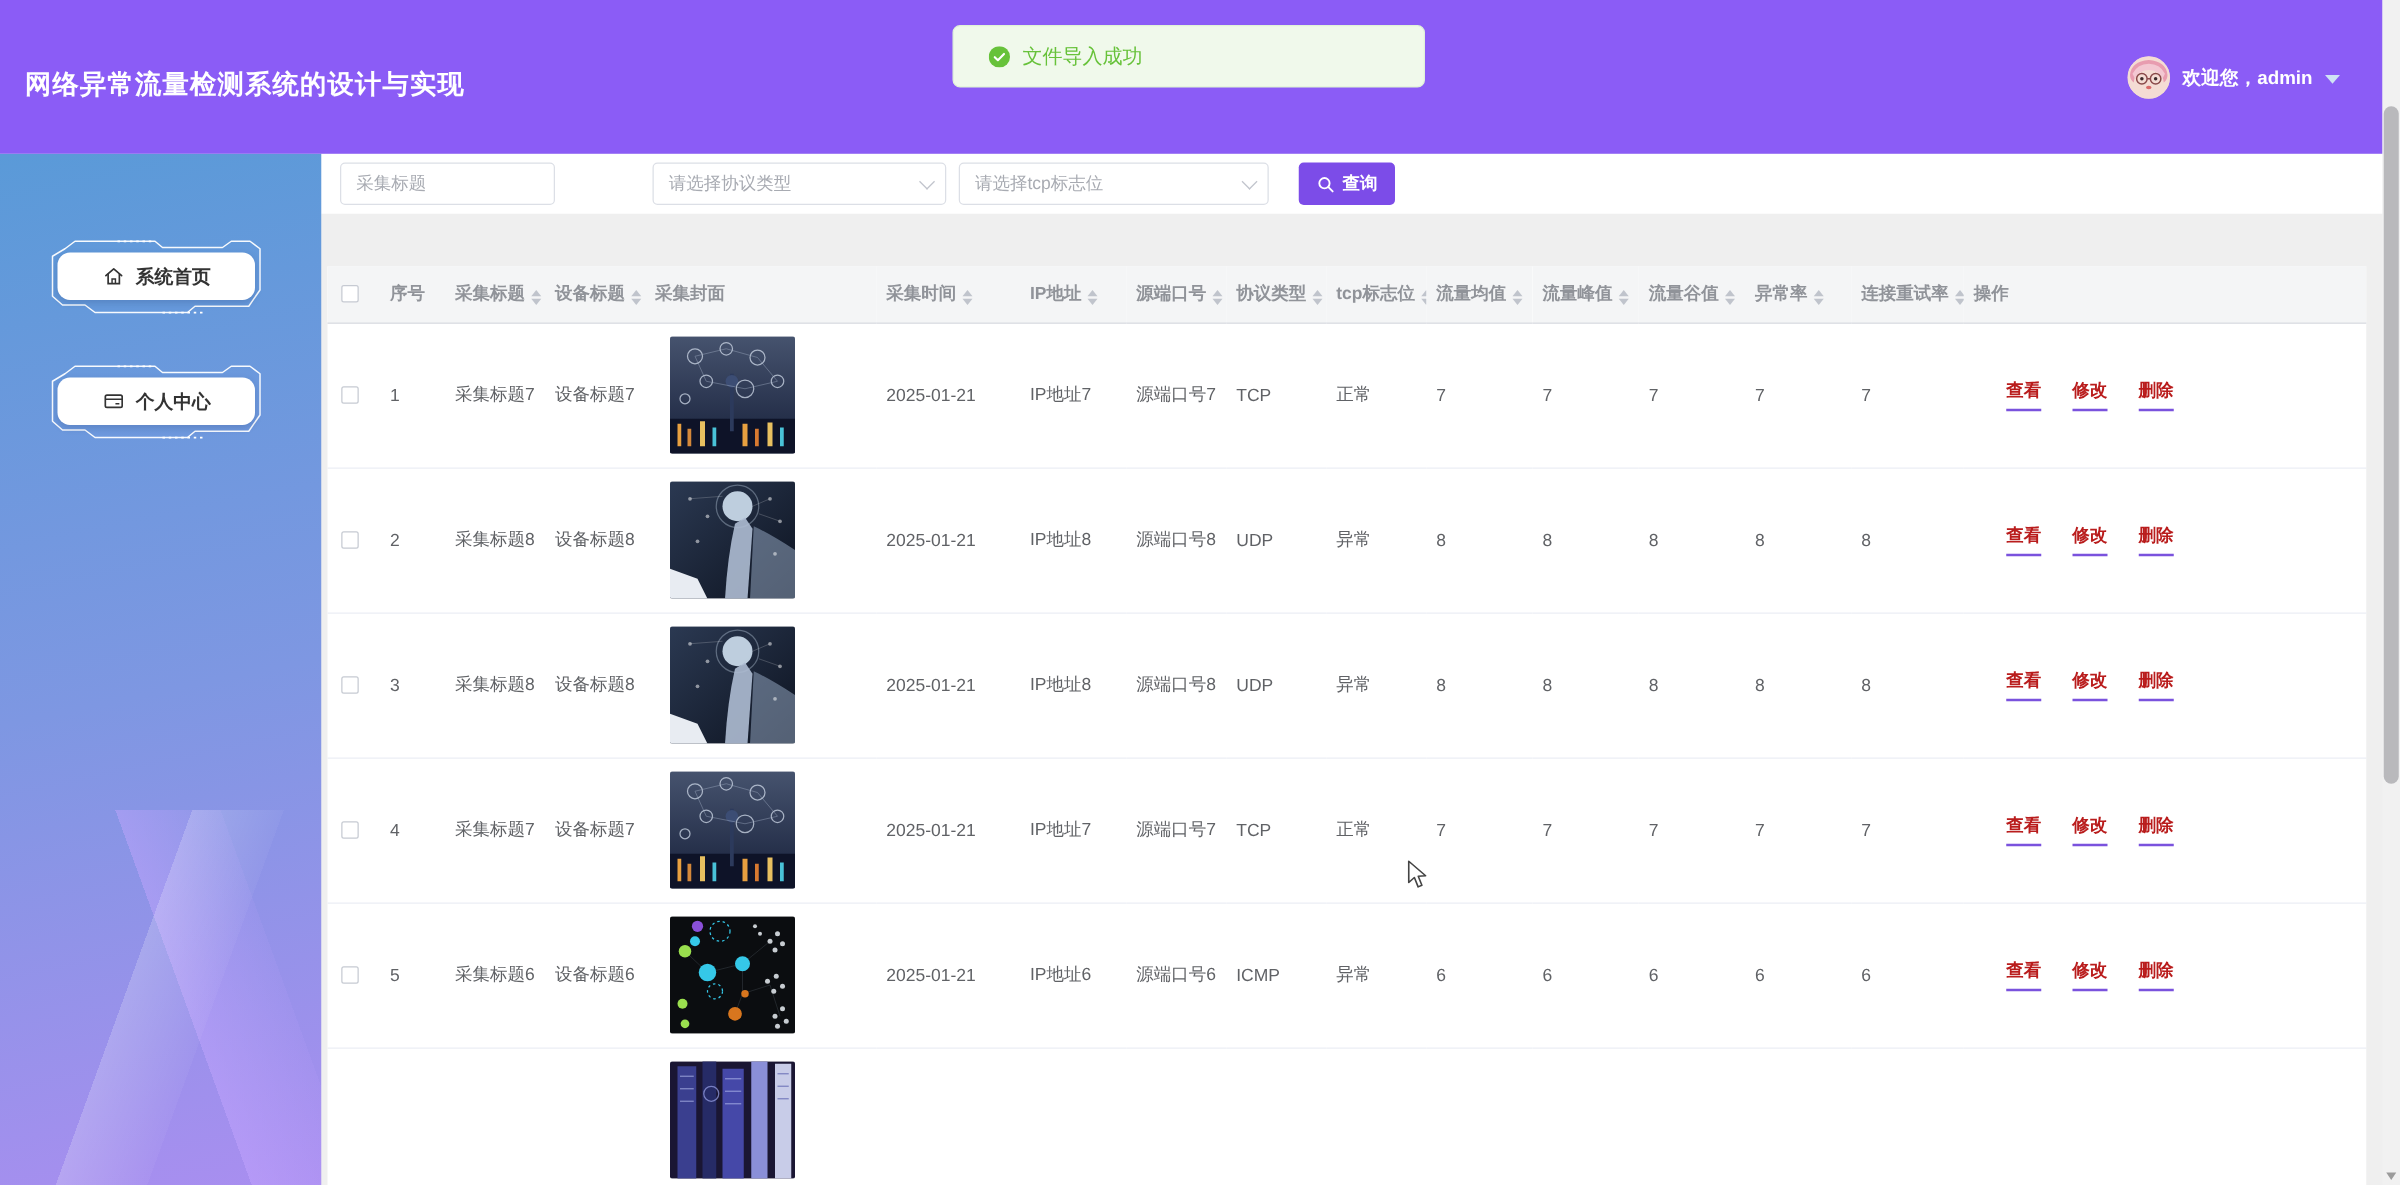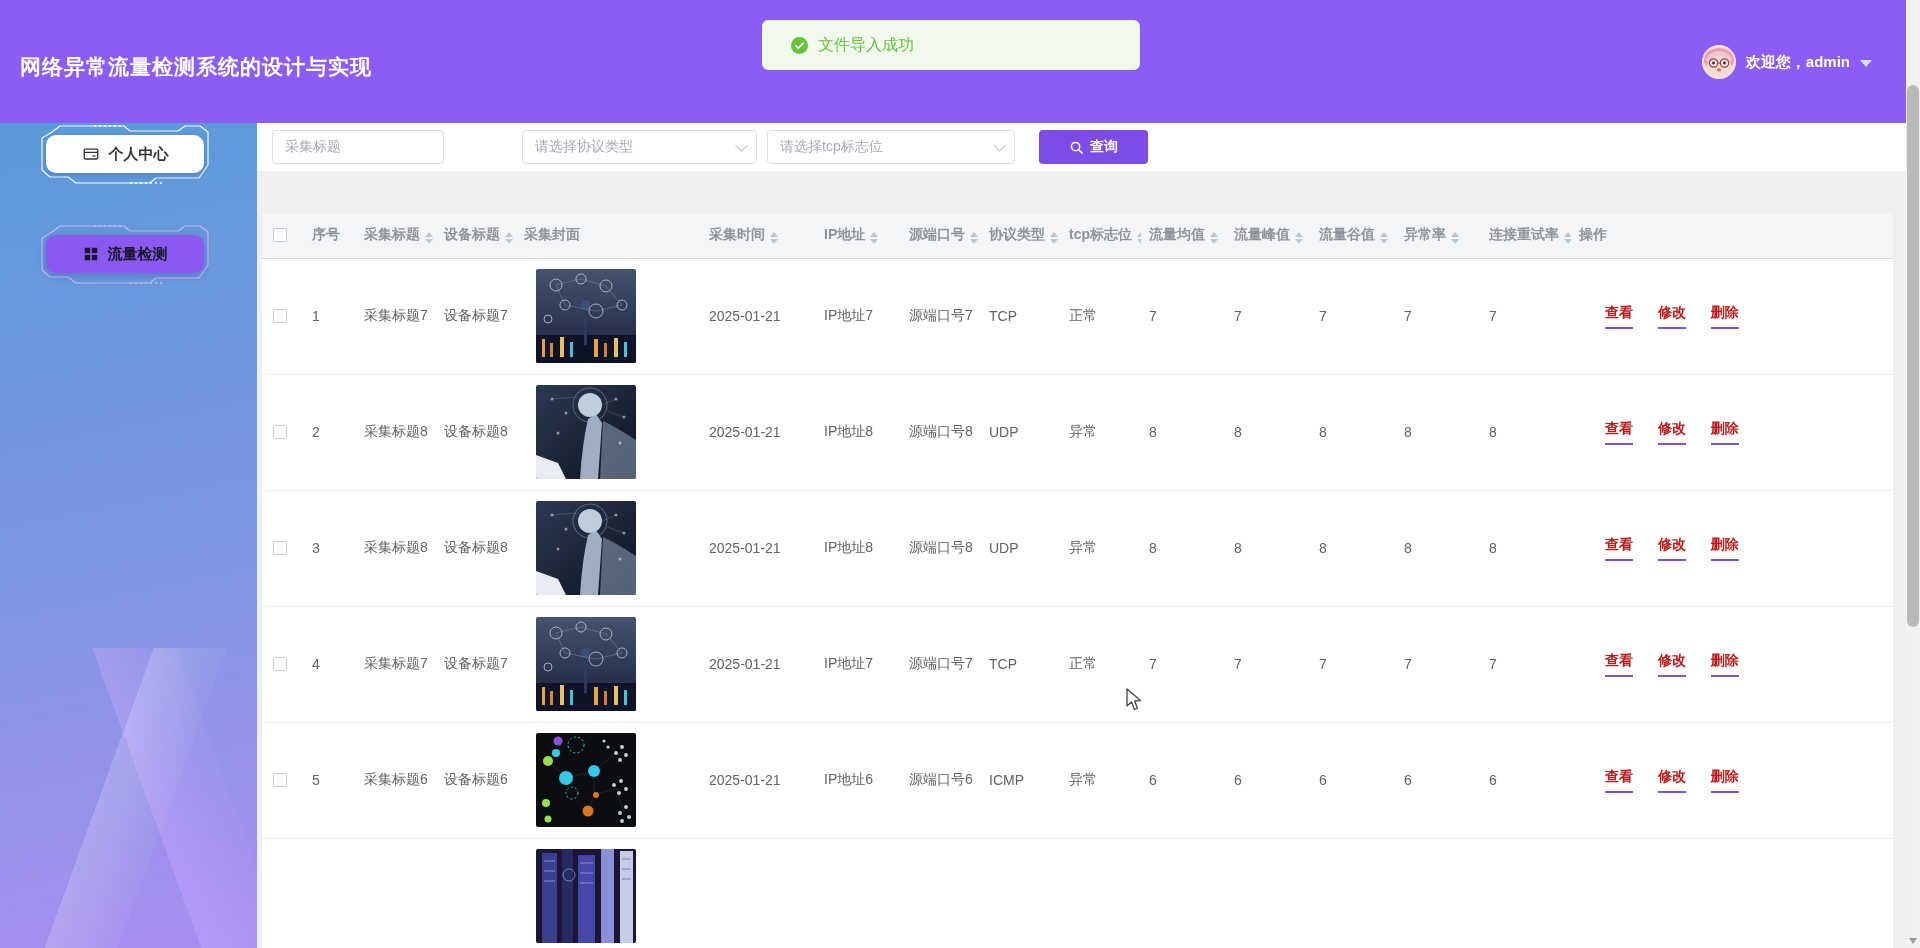--- a/index.html
+++ b/index.html
@@ -37,21 +37,21 @@
   
   .main { position:absolute; left:257px; top:123px; width:1649px; height:825px; background:#efefef; }
 
   .filter-bar { height:48px; background:#ffffff; display:flex; align-items:center; padding-left:15px; }
   .f-box { height:34px; border:1px solid #dcdfe6; border-radius:4px; background:#fff; display:flex; align-items:center;
     justify-content:space-between; padding:0 12px; color:#a8abb2; font-size:14px; }
   .f-input { width:172px; }
   .f-select1 { width:235px; margin-left:78px; }
   .f-select2 { width:248px; margin-left:10px; }
   .chevron { width:9px; height:9px; border-right:1.6px solid #c0c4cc; border-bottom:1.6px solid #c0c4cc; transform:rotate(45deg) translateY(-3px); }
-  .search-btn { margin-left:24px; height:34px; padding:0 30px; background:#7c4ce8; color:#fff; border:none; border-radius:4px;
+  .search-btn { margin-left:24px; height:34px; padding:0 14px; background:#7c4ce8; color:#fff; border:none; border-radius:4px;
     display:flex; align-items:center; gap:6px; font-size:14px; font-weight:bold; cursor:pointer; }
 
   .toolbar { margin:33px 0 0 10px; display:flex; gap:10px; }
   .btn { height:36px; padding:0 13px; border:none; border-radius:4px; color:#ffffff; font-size:14px; font-weight:bold;
     display:flex; align-items:center; cursor:pointer; }
   .btn.blue { background:#5b9dde; }
   .btn.gray { background:#a3a3a3; }
 
   
   .table-wrap { margin:42px 0 0 5px; width:1631px; background:#ffffff; }
@@ -106,53 +106,52 @@
   <svg width="17" height="17" viewBox="0 0 17 17">
     <circle cx="8.5" cy="8.5" r="8.5" fill="#67c23a"></circle>
     <polyline points="4.8,8.8 7.3,11.2 12.2,6.2" fill="none" stroke="#ffffff" stroke-width="1.7" stroke-linecap="round" stroke-linejoin="round"></polyline>
   </svg>
   <span class="toast-text">文件导入成功</span>
 </div>
 
 <div class="sidebar">
   <div class="deco"></div>
 
+  <div class="menu-item first">
+    <svg class="menu-frame" viewBox="0 0 174 64">
+      <path d="M14 9 L22 3 H86 L92 8 H140 L147 3 H162 L170 9 V42 L161 55 H118 L112 60 H38 L30 54 H12 L4 47 V15 Z" fill="none" stroke="#ffffff" stroke-width="1.2" stroke-linejoin="round" opacity="0.95"></path>
+      <path d="M56 3 H84" stroke="#ffffff" stroke-width="1.4" stroke-dasharray="2 3"></path>
+      <path d="M92 60 H126" stroke="#ffffff" stroke-width="1.4" stroke-dasharray="2 3"></path>
+    </svg>
+    <div class="menu-btn">
+      <svg width="18" height="18" viewBox="0 0 20 20">
+        <path d="M3 9.5 L10 3.5 L17 9.5" fill="none" stroke="#333" stroke-width="1.5" stroke-linecap="round" stroke-linejoin="round"></path>
+        <path d="M5 8.3 V16.5 H15 V8.3" fill="none" stroke="#333" stroke-width="1.5" stroke-linecap="round"></path>
+        <path d="M8.5 16.5 V12.5 H11.5 V16.5" fill="none" stroke="#333" stroke-width="1.3"></path>
+      </svg>
+      <span>系统首页</span>
+    </div>
+  </div>
 
   <div class="menu-item">
     <svg class="menu-frame" viewBox="0 0 174 64">
       <path d="M14 9 L22 3 H86 L92 8 H140 L147 3 H162 L170 9 V42 L161 55 H118 L112 60 H38 L30 54 H12 L4 47 V15 Z" fill="none" stroke="#ffffff" stroke-width="1.2" stroke-linejoin="round" opacity="0.95"></path>
       <path d="M56 3 H84" stroke="#ffffff" stroke-width="1.4" stroke-dasharray="2 3"></path>
       <path d="M92 60 H126" stroke="#ffffff" stroke-width="1.4" stroke-dasharray="2 3"></path>
     </svg>
     <div class="menu-btn">
       <svg width="18" height="18" viewBox="0 0 20 20">
         <rect x="2.5" y="4.5" width="15" height="11" rx="1.5" fill="none" stroke="#333" stroke-width="1.5"></rect>
         <line x1="2.5" y1="8.2" x2="17.5" y2="8.2" stroke="#333" stroke-width="1.4"></line>
         <line x1="11.5" y1="12.2" x2="15" y2="12.2" stroke="#333" stroke-width="1.4"></line>
       </svg>
       <span>个人中心</span>
     </div>
   </div>
 
-  <div class="menu-item active">
-    <svg class="menu-frame" viewBox="0 0 174 64">
-      <path d="M14 9 L22 3 H86 L92 8 H140 L147 3 H162 L170 9 V42 L161 55 H118 L112 60 H38 L30 54 H12 L4 47 V15 Z" fill="none" stroke="#c9b5f8" stroke-width="1.2" stroke-linejoin="round"></path>
-      <path d="M56 3 H84" stroke="#c9b5f8" stroke-width="1.4" stroke-dasharray="2 3"></path>
-      <path d="M92 60 H126" stroke="#c9b5f8" stroke-width="1.4" stroke-dasharray="2 3"></path>
-    </svg>
-    <div class="menu-btn">
-      <svg width="16" height="16" viewBox="0 0 18 18">
-        <rect x="2" y="2" width="6" height="6" fill="#16162e"></rect>
-        <rect x="10" y="2" width="6" height="6" fill="#16162e"></rect>
-        <rect x="2" y="10" width="6" height="6" fill="#16162e"></rect>
-        <rect x="10" y="10" width="6" height="6" fill="#16162e"></rect>
-      </svg>
-      <span>流量检测</span>
-    </div>
-  </div>
 </div>
 
 <div class="main">
 
   <div class="filter-bar">
     <div class="f-box f-input">
       <span>采集标题</span>
     </div>
     <div class="f-box f-select1">
       <span>请选择协议类型</span>

